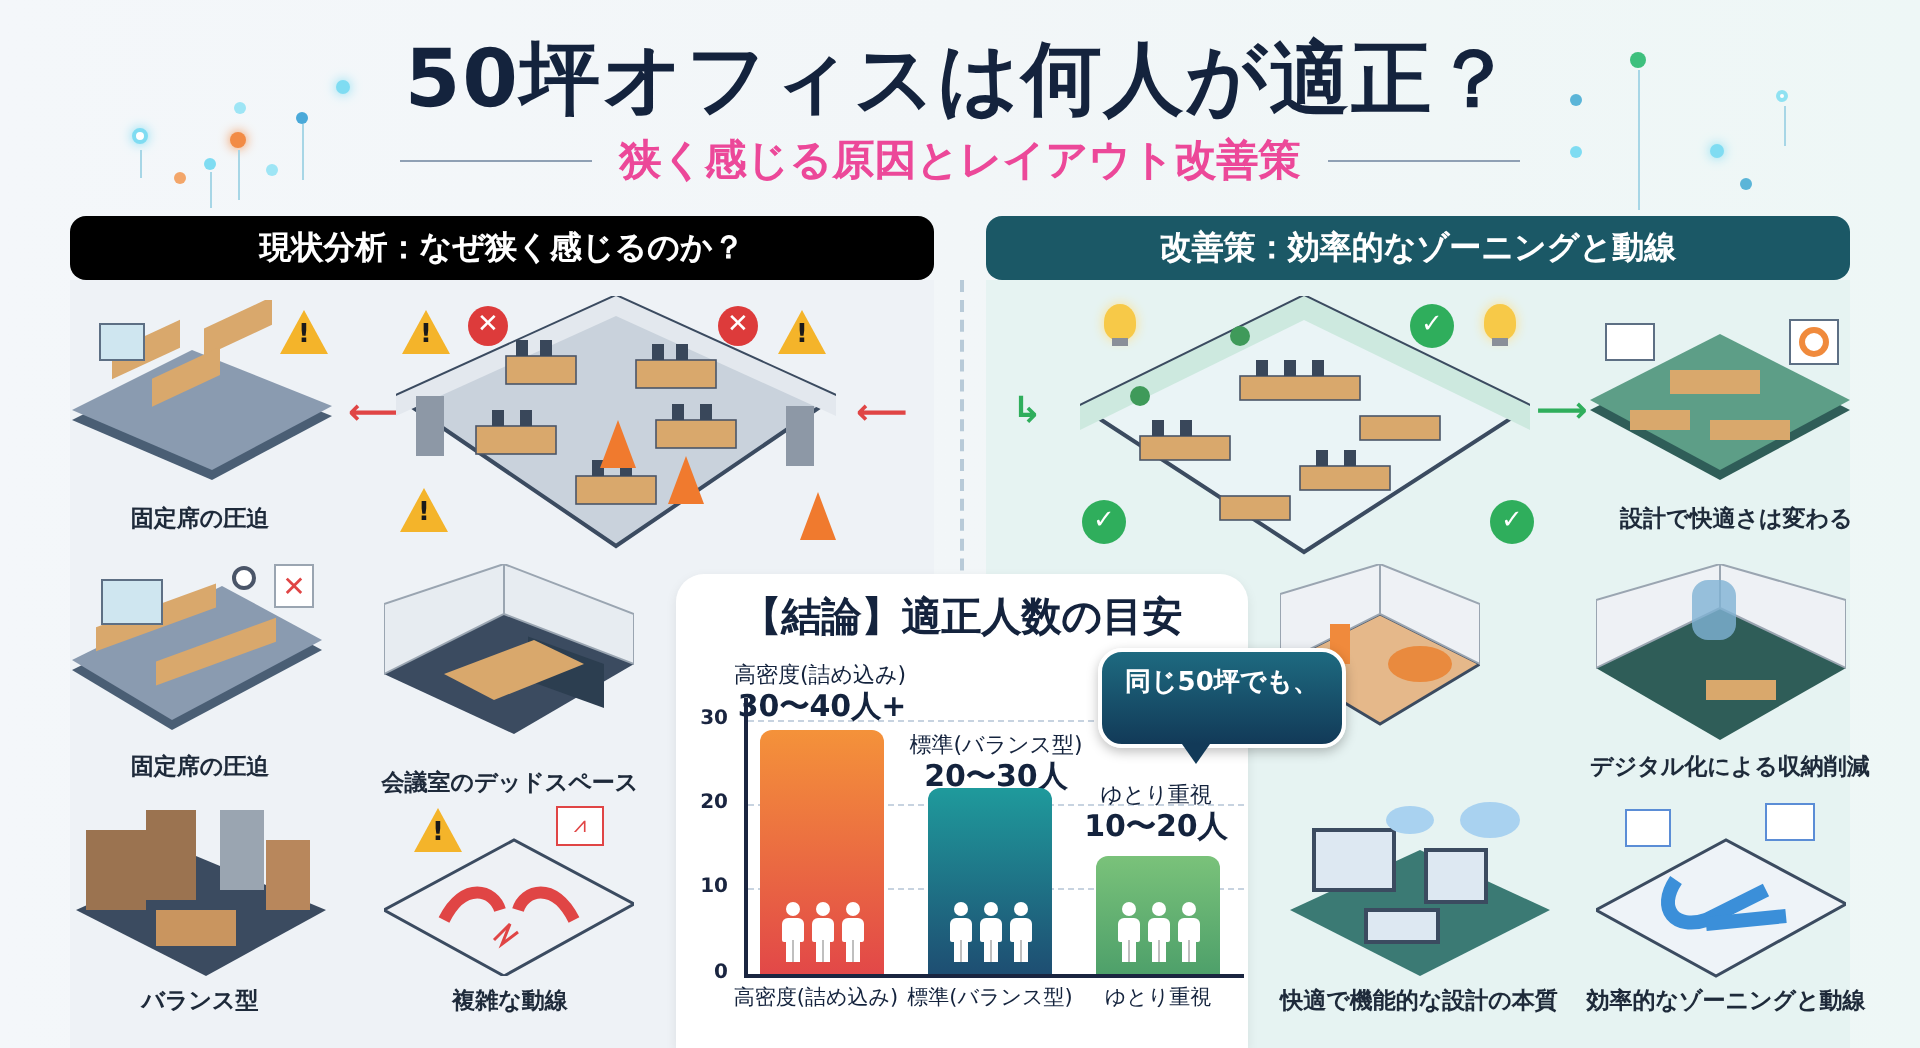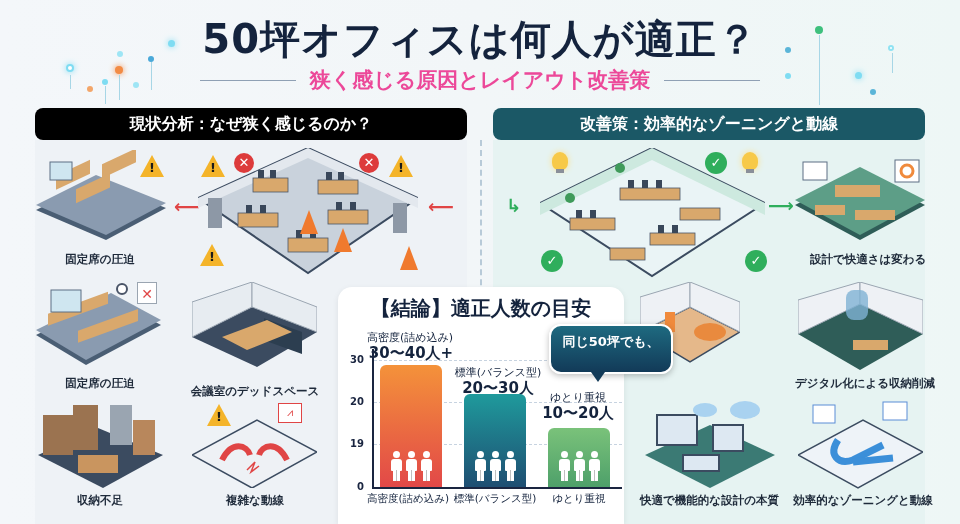--- a/index.html
+++ b/index.html
@@ -167,21 +167,21 @@
 <div class="plat" style="left:38px;top:400px;">
   <svg width="125" height="88" viewBox="0 0 125 88">
     <polygon points="0,55 60,28 125,55 65,88" fill="#3b4b60"></polygon>
     <rect x="5" y="15" width="30" height="40" fill="#9b7350"></rect>
     <rect x="35" y="5" width="25" height="45" fill="#9b7350"></rect>
     <rect x="72" y="5" width="22" height="40" fill="#9aa5b1"></rect>
     <rect x="95" y="20" width="22" height="35" fill="#b8875c"></rect>
     <rect x="40" y="55" width="40" height="18" fill="#c9955f"></rect>
   </svg>
 </div>
-<div class="label" style="left:60px;top:493px;width:80px;">収納不足</div>
+<div class="label" style="left:60px;top:493px;width:80px;">バランス型</div>
 
 <div class="plat" style="left:192px;top:400px;">
   <svg width="125" height="88" viewBox="0 0 125 88">
     <polygon points="0,55 65,20 125,52 60,88" fill="#eef1f5" stroke="#3b4b60" stroke-width="1.5"></polygon>
     <path d="M30,60 C40,40 55,45 58,55" stroke="#e04545" stroke-width="6" fill="none"></path>
     <path d="M95,60 C85,40 70,45 67,55" stroke="#e04545" stroke-width="6" fill="none"></path>
     <path d="M55,70 l8,-8 l-4,10 l8,-6" stroke="#e04545" stroke-width="1.5" fill="none"></path>
   </svg>
 </div>
 <div class="warn" style="left:207px;top:404px;"></div>
@@ -280,21 +280,21 @@
 <div class="label" style="left:788px;top:493px;width:150px;">効率的なゾーニングと動線</div>
 
 <div class="chart-card">
   <div class="chart-title">【結論】適正人数の目安</div>
 
   <div class="grid" style="top:73px;"></div>
   <div class="grid" style="top:115px;"></div>
   <div class="grid" style="top:157px;"></div>
   <div class="tick" style="top:67px;">30</div>
   <div class="tick" style="top:109px;">20</div>
-  <div class="tick" style="top:151px;">19</div>
+  <div class="tick" style="top:151px;">10</div>
   <div class="tick" style="top:194px;">0</div>
 
   <div class="bar-cap small" style="left:22px;top:43px;width:100px;">高密度(詰め込み)</div>
   <div class="bar-cap big" style="left:28px;top:57px;width:90px;">30〜40人+</div>
   <div class="bar" style="left:42px;height:122px;background:linear-gradient(180deg,#f4923a,#e24848);">
     <div class="people">
       <div class="person">
           <div class="h"></div>
           <div class="b"></div>
           <div class="l"></div>

